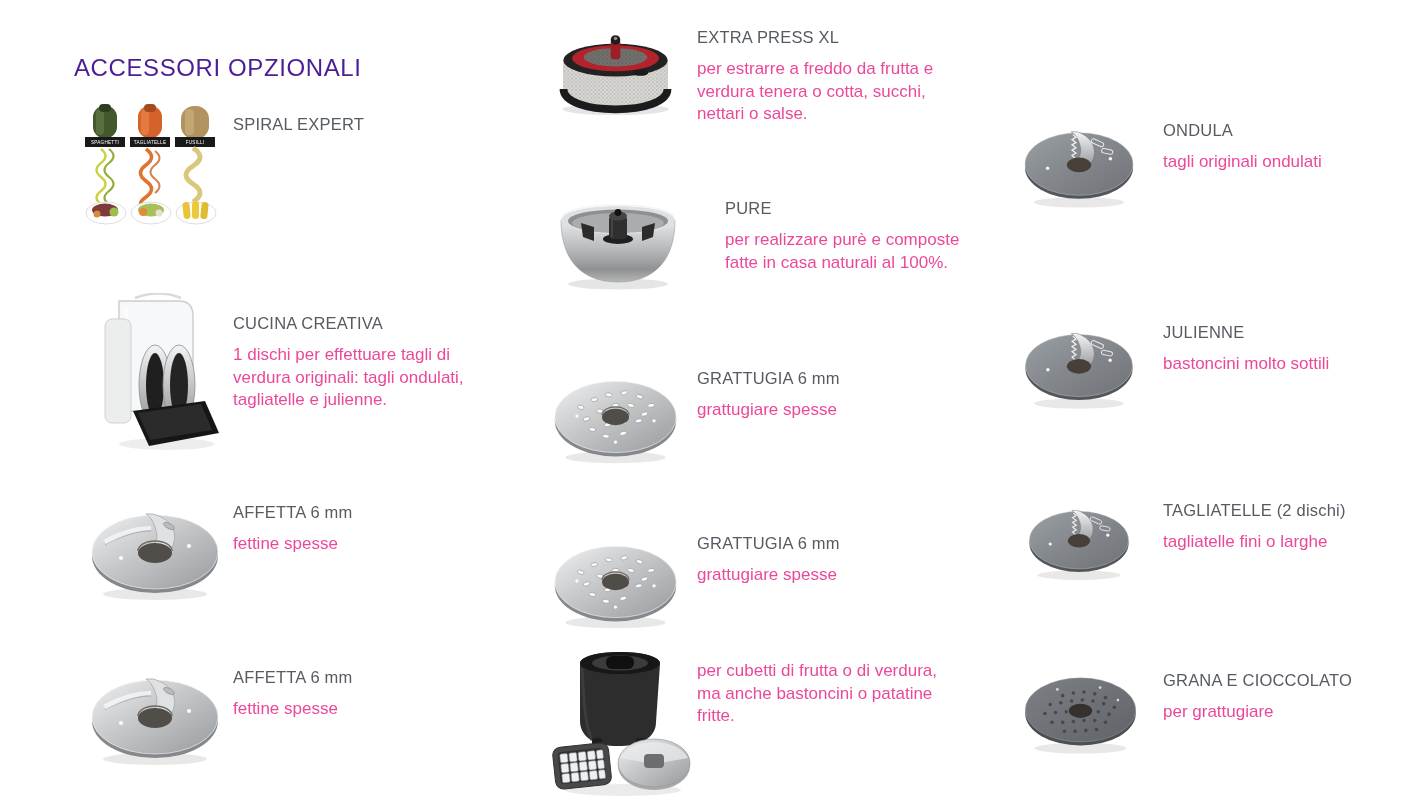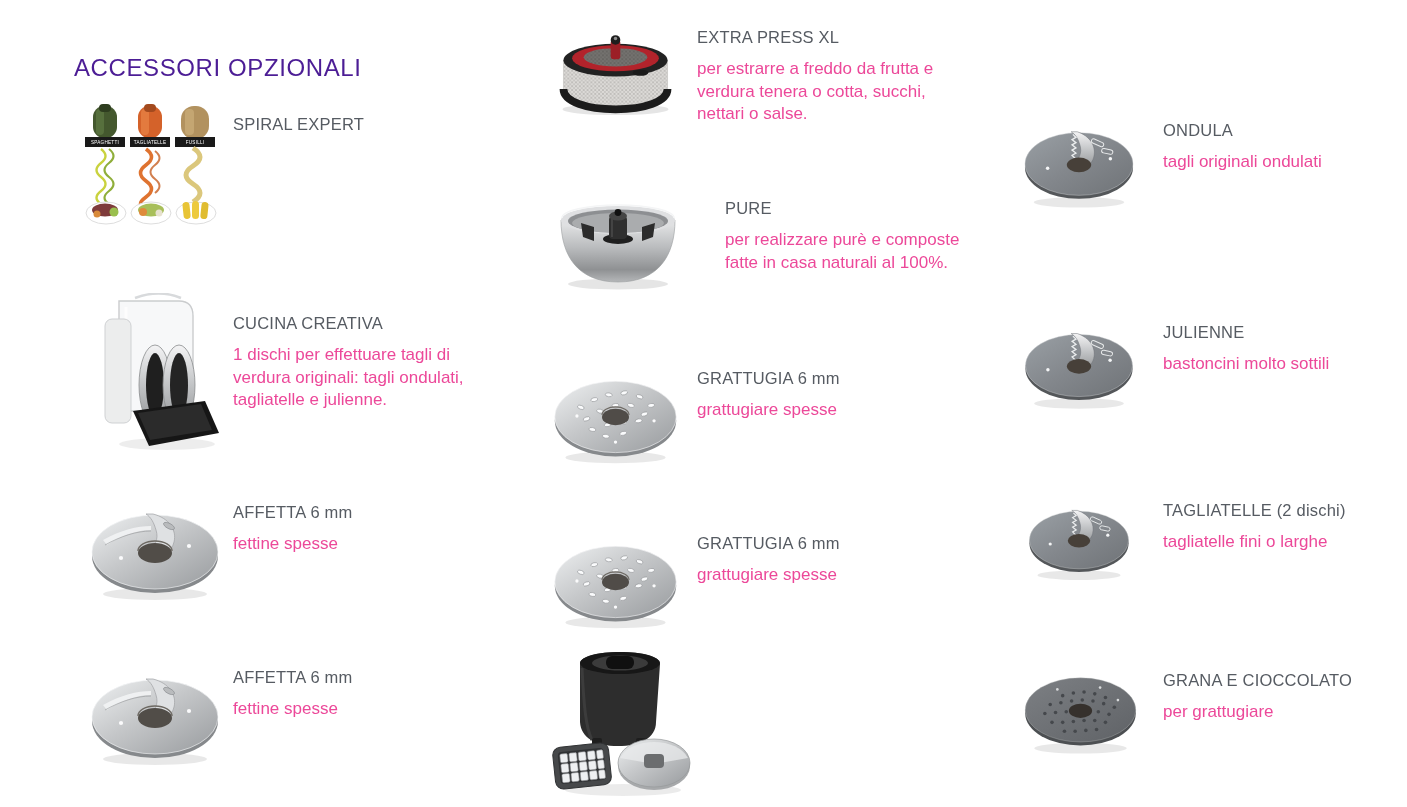--- a/index.html
+++ b/index.html
@@ -348,20 +348,21 @@
               <rect x="43.8" y="27" width="6.4" height="8.8" rx="1.5"></rect>
           </g>
         </g>
         <ellipse cx="106" cy="118" rx="36" ry="24" fill="#a7a9ab"></ellipse>
         <ellipse cx="106" cy="115" rx="36" ry="24" fill="url(#gFace)" stroke="#97999b" stroke-width=".7"></ellipse>
         <path d="M72,110 A36,24 0 0 1 140,110 L106,116 Z" fill="#e9ebec" opacity=".75"></path>
         <rect x="96" y="106" width="20" height="14" rx="4" fill="#6b6d6f"></rect>
       </svg>
     </div>
     <div class="txt">
+      <p>per cubetti di frutta o di verdura, ma anche bastoncini o patatine fritte.</p>
     </div>
   </div>
 
   <div class="item i31">
     <div class="img">
       <svg viewBox="0 0 140 110" width="122" height="96">
         <ellipse cx="70" cy="99" rx="52" ry="6" fill="#000" opacity=".09"></ellipse>
         <ellipse cx="70" cy="59" rx="62" ry="36" fill="#54575a"></ellipse>
         <ellipse cx="70" cy="55" rx="62" ry="36" fill="url(#gDark)"></ellipse>
         <ellipse cx="70" cy="55" rx="62" ry="36" fill="none" stroke="#cfd1d3" stroke-width=".8" opacity=".6"></ellipse>

